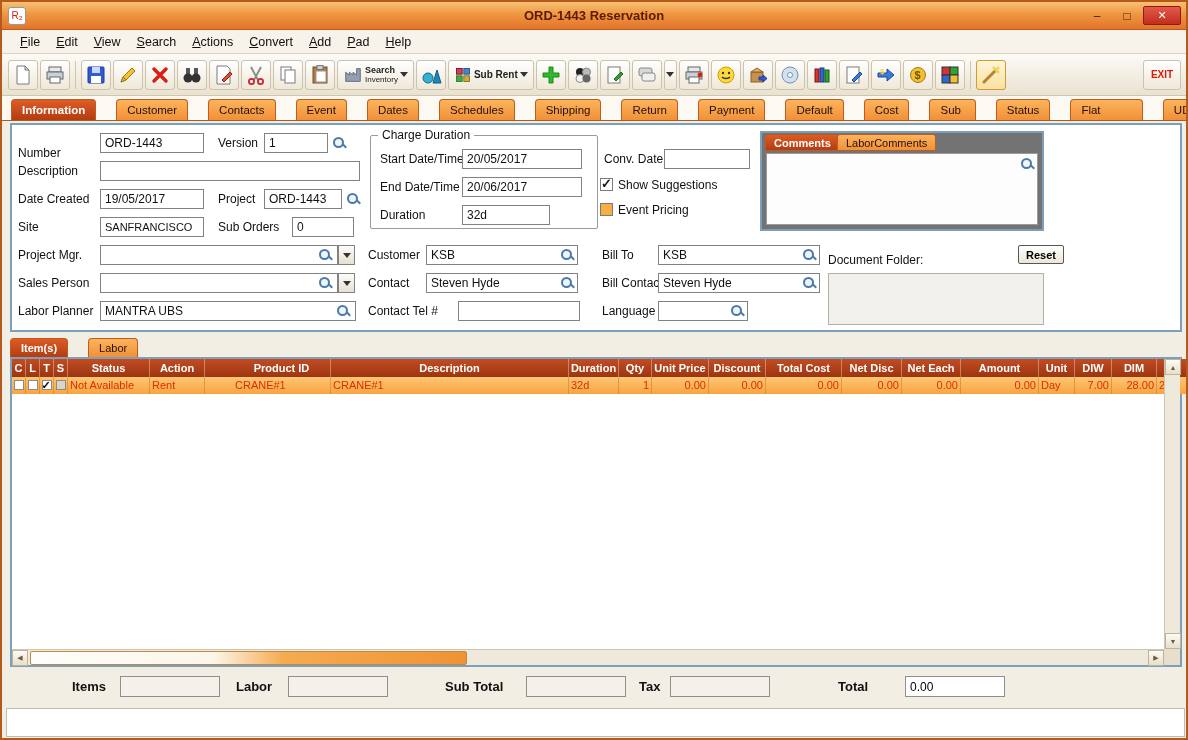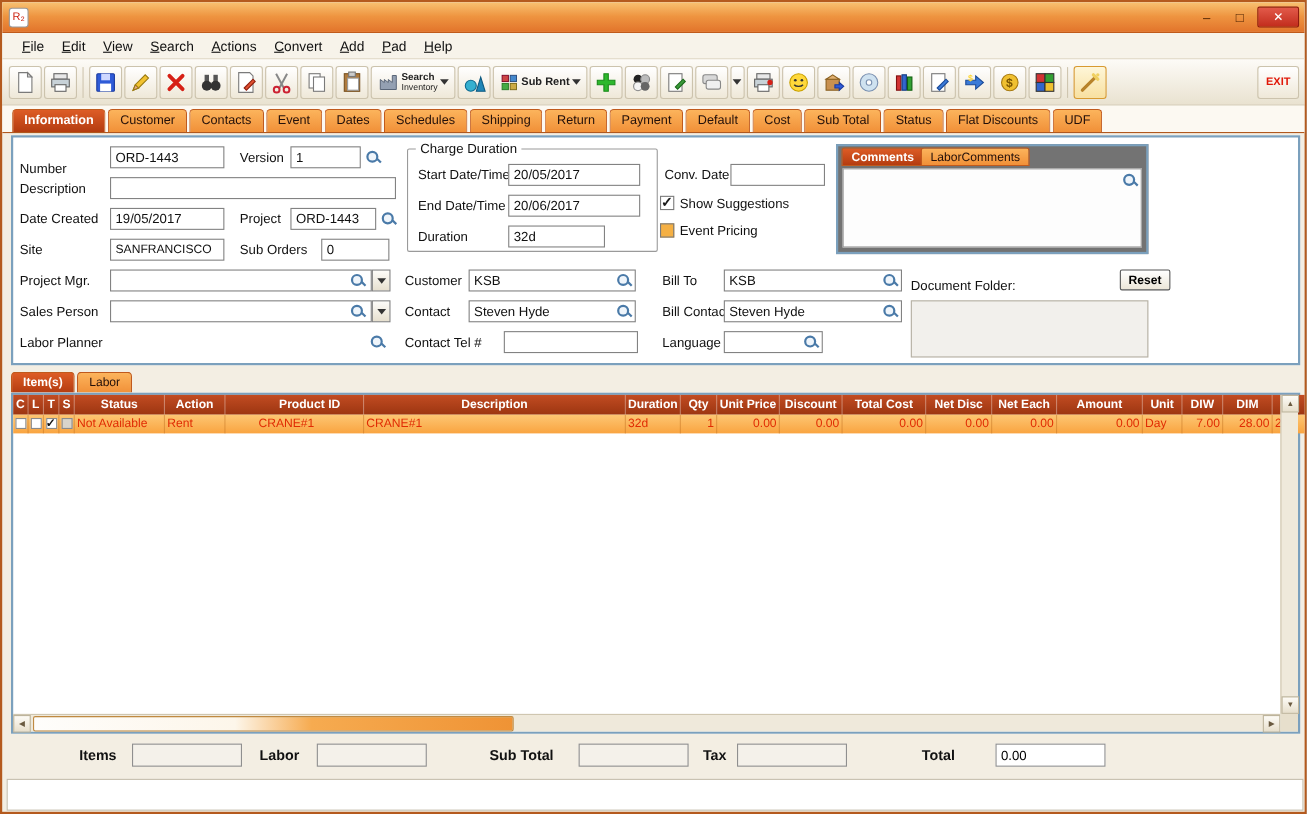--- a/index.html
+++ b/index.html
@@ -30,21 +30,21 @@
   .dd { width:0; height:0; border-left:4px solid transparent; border-right:4px solid transparent; border-top:5px solid #333; display:inline-block; }
   .tb-text { display:flex; flex-direction:column; line-height:9px; text-align:left; }
   .tb-text .l1 { font-size:9px; font-weight:bold; color:#222; }
   .tb-text .l2 { font-size:8px; color:#222; }
   .tb-label { font-size:10px; font-weight:bold; color:#222; }
   .exit-btn { width:38px; height:30px; background:linear-gradient(#ffffff,#efe8d8); border:1px solid #ccc3ad; border-radius:3px; color:#e01808; font-weight:bold; font-size:10px; }
   .ic svg { display:block; }
 
   
   .tabstrip { height:25px; background:#fcf9f2; display:flex; align-items:flex-end; padding-left:9px; border-bottom:1px solid #b0581e; }
-  .tab { height:21px; line-height:20px; padding:0 10px; margin-right:2px; background:linear-gradient(#fcb45c,#f19038); border:1px solid #c05a1d; border-bottom:none; border-radius:4px 4px 0 0; font-size:11.5px; color:#23100a; }
+  .tab { height:21px; line-height:20px; padding:0 10px; margin-right:20px; background:linear-gradient(#fcb45c,#f19038); border:1px solid #c05a1d; border-bottom:none; border-radius:4px 4px 0 0; font-size:11.5px; color:#23100a; }
   .tab.selected { background:linear-gradient(#dd5c26,#b43c10); color:#fff; font-weight:bold; }
 
   
   .form-panel { position:absolute; left:8px; top:121px; width:1172px; height:209px; background:#fff; border:2px solid #7ba0bd; }
   .form-panel .lbl { position:absolute; font-size:12px; color:#111; white-space:nowrap; }
   .fld { position:absolute; height:20px; border:1px solid #828282; background:#fff; font-size:12px; font-family:inherit; padding:1px 4px; color:#111; }
   .mag { position:absolute; width:14px; height:14px; }
   .mag::before { content:""; position:absolute; left:1px; top:1px; width:7px; height:7px; border:2px solid #4a7aa8; border-radius:50%; background:rgba(235,242,250,.8); }
   .mag::after { content:""; position:absolute; left:10px; top:9px; width:5px; height:2px; background:#4a7aa8; transform:rotate(45deg); }
   .dd-btn { position:absolute; width:17px; height:20px; background:linear-gradient(#fdfcf9,#e7e0cf); border:1px solid #828282; display:flex; align-items:center; justify-content:center; padding:0; }
@@ -94,20 +94,21 @@
 
   .bottom-strip { position:absolute; left:4px; top:706px; width:1179px; height:29px; background:#fff; border:1px solid #c4bcaa; }
 </style>
 </head>
 <body>
 
 <div class="window">
 
   <div class="titlebar">
     <div class="app-icon">R₂</div>
+    <div class="title">ORD-1443 Reservation</div>
     <div class="win-controls">
       <div class="win-btn">–</div>
       <div class="win-btn">□</div>
       <div class="win-btn close">✕</div>
     </div>
   </div>
 
   <div class="menubar">
     <span class="menu-item">File</span>
     <span class="menu-item">Edit</span>
@@ -413,20 +414,21 @@
     <input class="fld" style="left: 88px; top: 120px; width: 238px;" value="">
     <span class="mag" style="left:306px;top:123px"></span>
     <button class="dd-btn" style="left:326px;top:120px"></button>
 
     <span class="lbl" style="left:6px;top:151px">Sales Person</span>
     <input class="fld" style="left: 88px; top: 148px; width: 238px;" value="">
     <span class="mag" style="left:306px;top:151px"></span>
     <button class="dd-btn" style="left:326px;top:148px"></button>
 
     <span class="lbl" style="left:6px;top:179px">Labor Planner</span>
+    <input class="fld" style="left: 88px; top: 176px; width: 256px;" value="MANTRA UBS">
     <span class="mag" style="left:324px;top:179px"></span>
 
     <div class="groupbox" style="left:358px;top:10px;width:228px;height:94px"></div>
     <span class="groupbox-title" style="left:366px;top:3px">Charge Duration</span>
     <span class="lbl" style="left:368px;top:27px">Start Date/Time</span>
     <input class="fld" style="left: 450px; top: 24px; width: 120px;" value="20/05/2017">
     <span class="lbl" style="left:368px;top:55px">End Date/Time</span>
     <input class="fld" style="left: 450px; top: 52px; width: 120px;" value="20/06/2017">
     <span class="lbl" style="left:368px;top:83px">Duration</span>
     <input class="fld" style="left: 450px; top: 80px; width: 88px;" value="32d">

